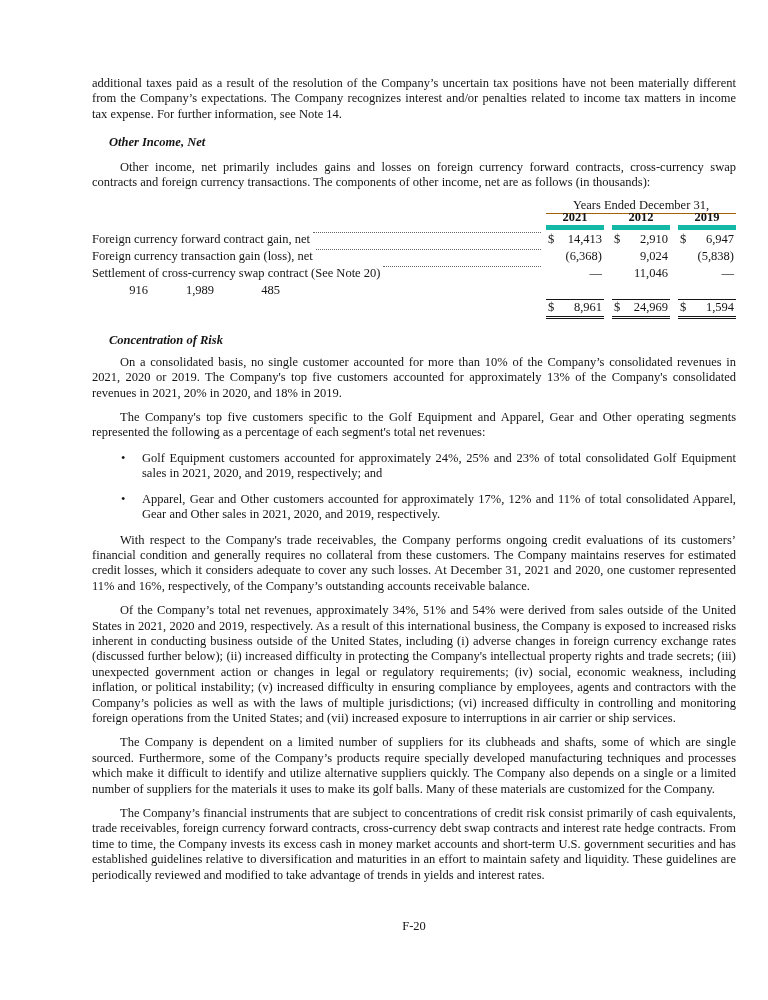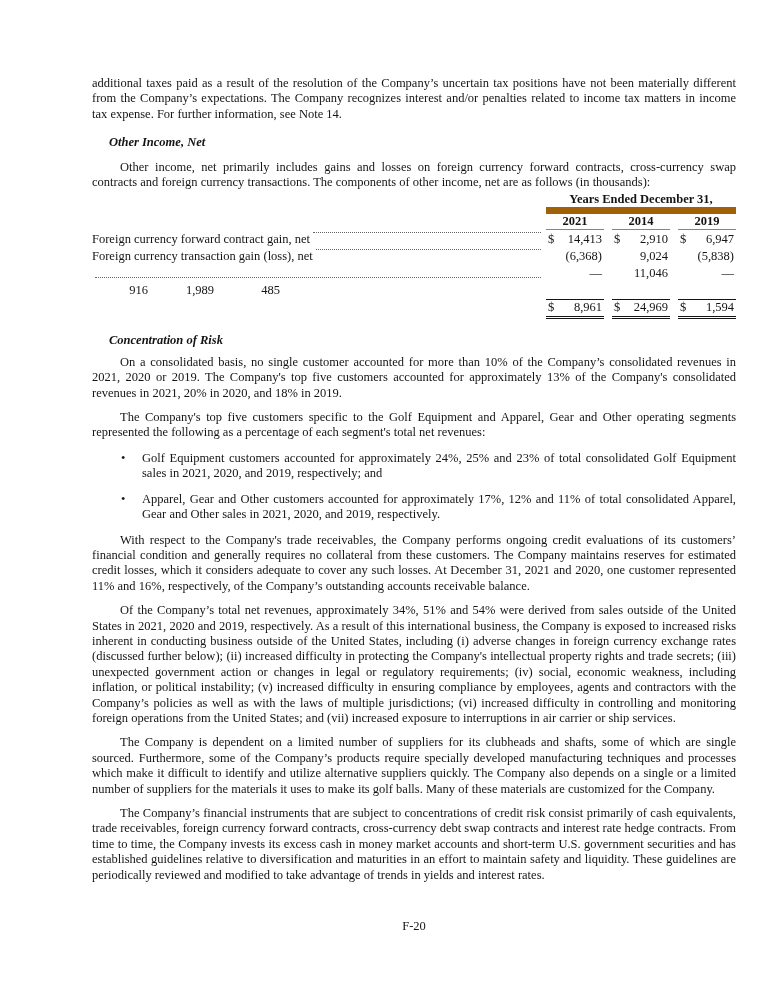--- a/index.html
+++ b/index.html
@@ -45,28 +45,28 @@
     display: flex;
     justify-content: space-between;
     align-items: flex-end;
     padding: 0 2px;
     box-sizing: border-box;
   }
   .t-gap { width: 8px; }
   .t-years-span {
     width: 190px;
     text-align: center;
-    font-weight: bold;
-    border-bottom: 7px solid #a16207;
+    font-weight: normal;
+    border-bottom: 1px solid #a16207;
   }
   .t-year {
     width: 58px;
     text-align: center;
     font-weight: bold;
-    border-bottom: 1px solid #14b8a6;
+    border-bottom: 5px solid #14b8a6;
     box-sizing: border-box;
   }
   .t-total .t-col {
     border-top: 1px solid #141414;
     border-bottom: 3px double #141414;
     padding-bottom: 1px;
   }
   .t-total { height: 21px; }
   .val { text-align: left; }
   
@@ -97,21 +97,21 @@
 
     <div class="t-row t-hrow">
       <div class="t-spacer"></div>
       <div class="t-years-span">Years Ended December 31,</div>
     </div>
 
     <div class="t-row t-hrow">
       <div class="t-spacer"></div>
       <div class="t-year">2021</div>
       <div class="t-gap"></div>
-      <div class="t-year">2014</div>
+      <div class="t-year">2012</div>
       <div class="t-gap"></div>
       <div class="t-year">2019</div>
     </div>
 
     <div class="t-row">
       <div class="t-labelwrap">
         <span class="t-label">Foreign currency forward contract gain, net</span>
         <span class="leader"></span>
       </div>
       <div class="t-col">
@@ -146,20 +146,21 @@
         </div>
       <div class="t-gap"></div>
       <div class="t-col">
           <span class="cur"></span>
           <span class="val">(5,838)</span>
         </div>
     </div>
 
     <div class="t-row">
       <div class="t-labelwrap">
+        <span class="t-label">Settlement of cross-currency swap contract  (See Note 20)</span>
         <span class="leader"></span>
       </div>
       <div class="t-col">
           <span class="cur"></span>
           <span class="val">—</span>
         </div>
       <div class="t-gap"></div>
       <div class="t-col">
           <span class="cur"></span>
           <span class="val">11,046</span>

